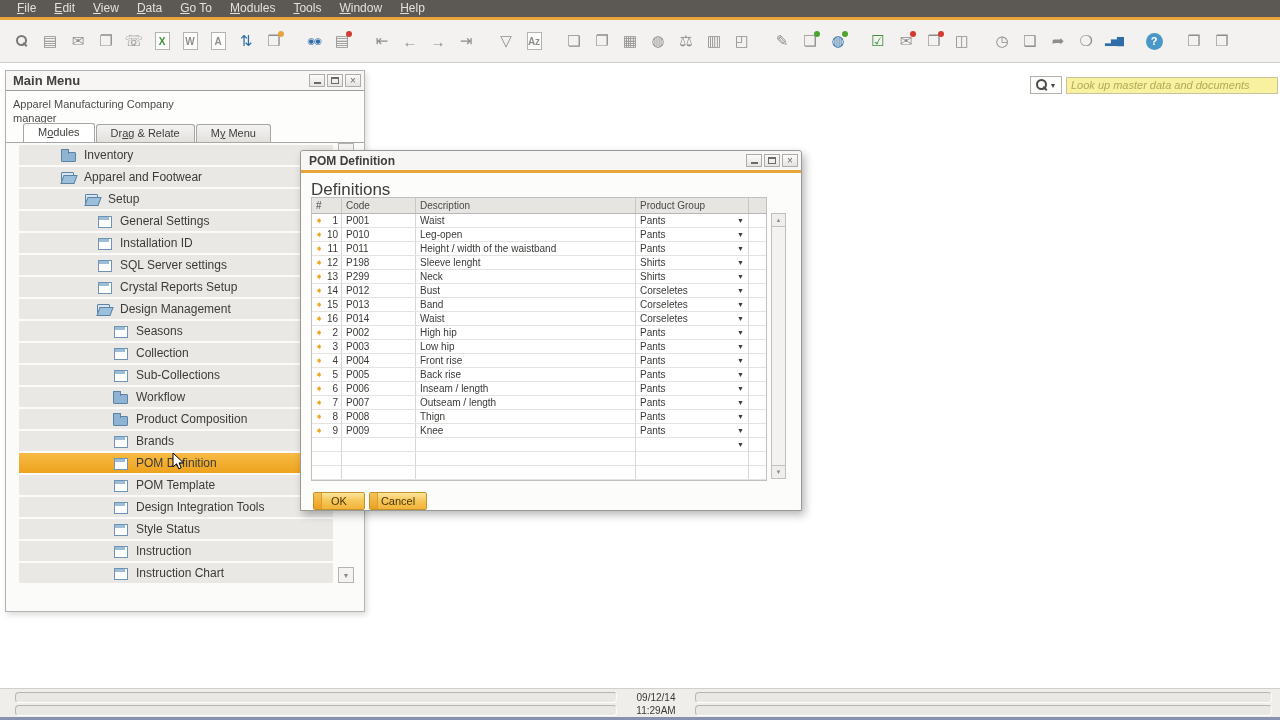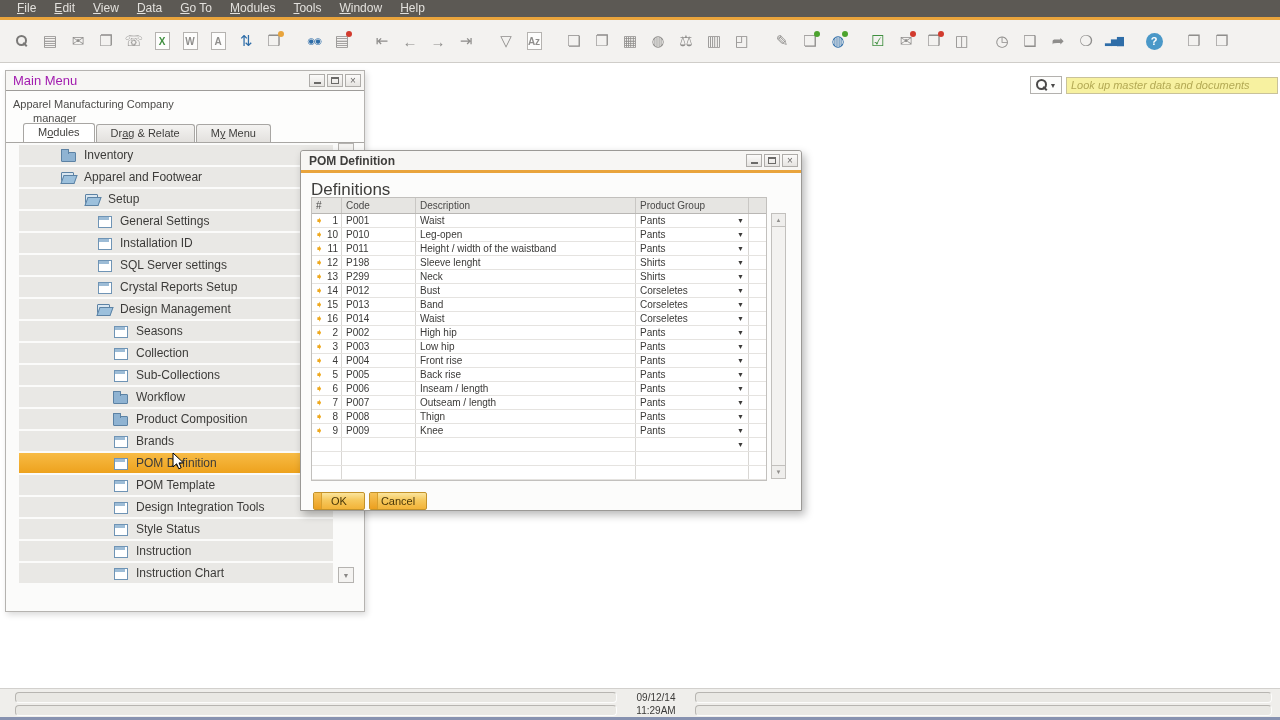--- a/index.html
+++ b/index.html
@@ -51,23 +51,23 @@
   .win-btn{width:16px;height:13px;border:1px solid #aeaca9;background:linear-gradient(180deg,#fbfaf9,#e6e4e1);
            display:flex;align-items:center;justify-content:center;color:#6b6a68;font-size:10px;line-height:1;}
   .glyph-min{width:7px;height:2px;background:#6b6a68;margin-top:5px;}
   .glyph-max{width:8px;height:7px;border:1px solid #6b6a68;border-top-width:2px;}
 
   
   .main-menu{position:absolute;left:5px;top:70px;width:360px;height:542px;background:#fdfdfc;
              border:1px solid #b5b3b0;box-shadow:2px 3px 6px rgba(0,0,0,.14);z-index:5;}
   .mm-titlebar{height:20px;display:flex;align-items:center;justify-content:space-between;
                padding-left:7px;border-bottom:1px solid #9e9c99;background:#f7f6f4;}
-  .mm-title{font-size:13px;font-weight:400;color:#a21caf;}
+  .mm-title{font-size:13px;font-weight:700;color:#404040;}
   .mm-company{padding:7px 7px 0 7px;font-size:11px;color:#4c4b49;line-height:13px;}
-  .mm-user{padding:1px 7px 0 7px;font-size:11px;color:#4c4b49;margin-left:20px;}
+  .mm-user{padding:1px 7px 0 7px;font-size:11px;color:#4c4b49;}
   .mm-tabs{position:absolute;left:17px;top:52px;display:flex;align-items:flex-end;z-index:2;}
   .mm-tab{height:18px;line-height:17px;padding:0 14px;font-size:11px;color:#3f3e3c;margin-right:1px;
           border:1px solid #a8a6a3;border-bottom:none;border-radius:3px 3px 0 0;
           background:linear-gradient(180deg,#f4f3f1,#e3e1de);}
   .mm-tab.active{background:#fff;height:19px;}
   .mm-tree{position:absolute;left:0;top:71px;width:358px;height:469px;border-top:1px solid #a8a6a3;
            background:#fbfbfa;overflow:hidden;}
   .tree-row{height:20px;margin:0 0 2px 13px;width:314px;display:flex;align-items:center;
             background:#e9e8e5;font-size:12px;color:#3c3b39;cursor:default;}
   .tree-row:first-child{margin-top:2px;}

